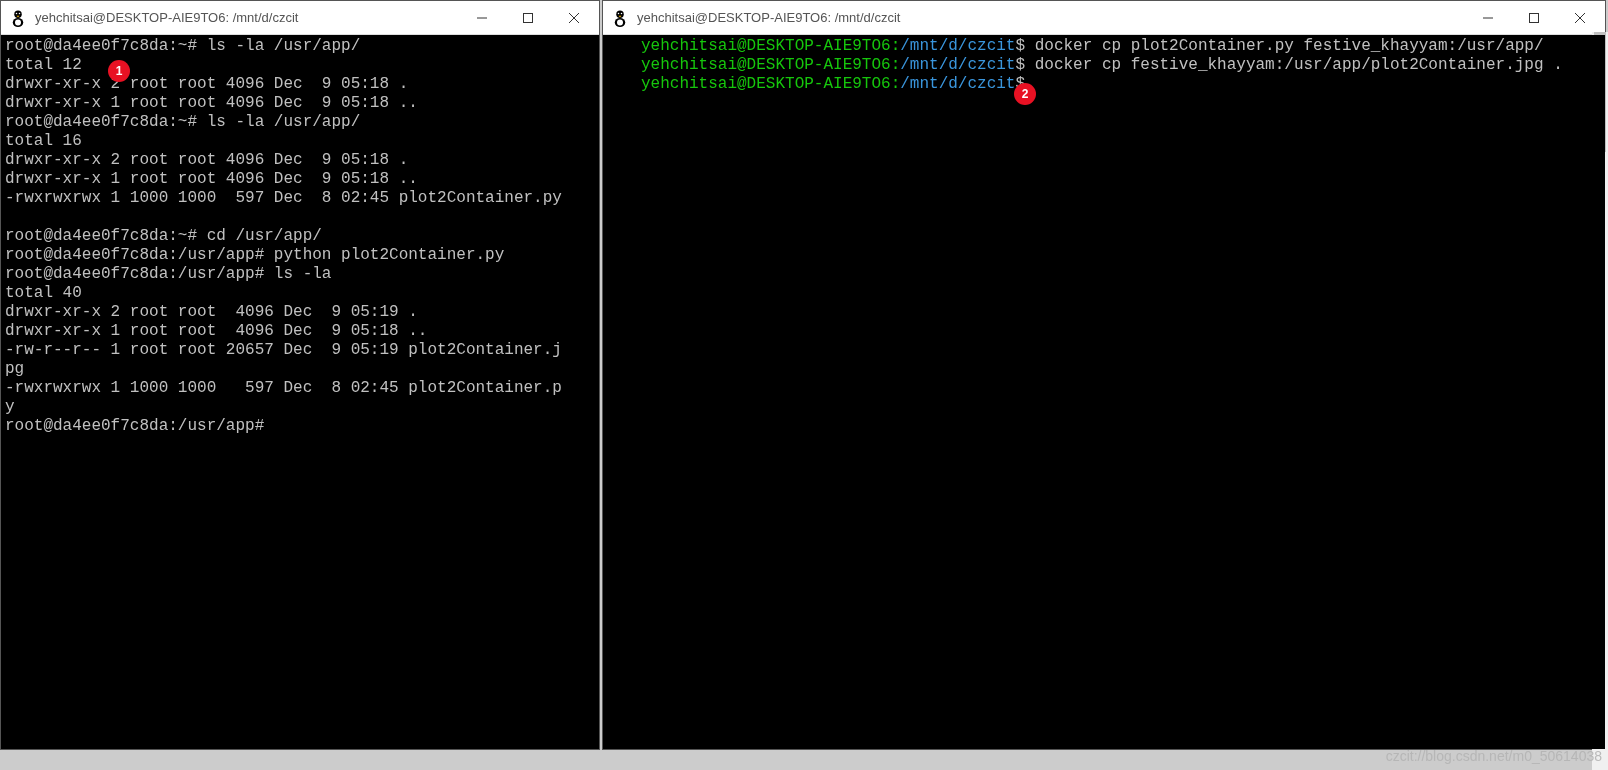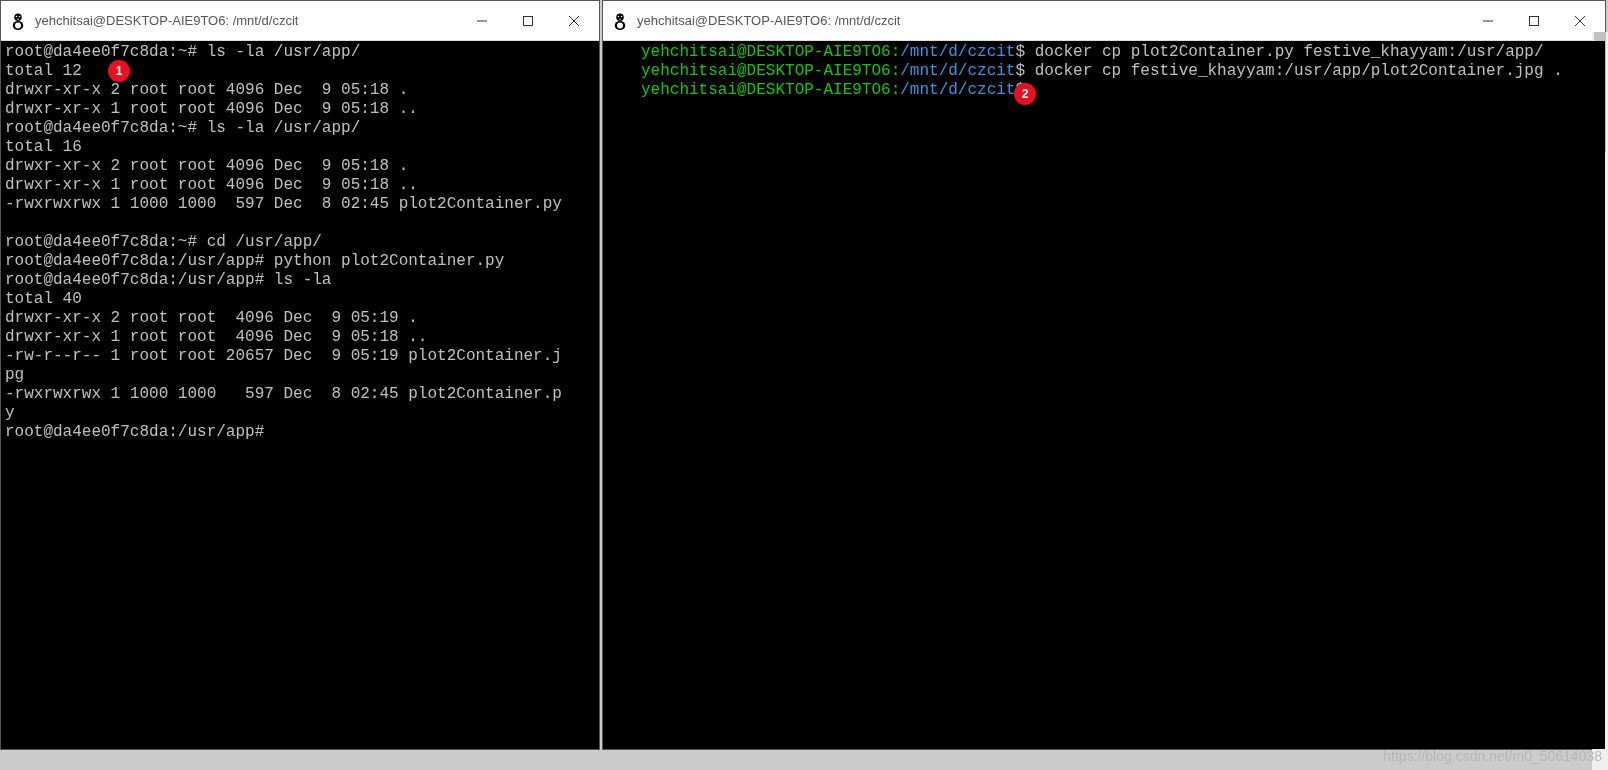--- a/index.html
+++ b/index.html
@@ -16,21 +16,21 @@
     .window {
       display: flex;
       flex-direction: column;
       border: 1px solid #555;
       background: white;
       height: 750px;
     }
     .window-left { width: 600px; }
     .window-right { width: 1004px; }
     .titlebar {
-      height: 40px;
+      height: 34px;
       background: white;
       display: flex;
       align-items: center;
       padding: 0 2px 0 8px;
       border-bottom: 1px solid #ddd;
     }
     .tux-icon {
       width: 18px;
       height: 18px;
       margin-right: 8px;
@@ -182,13 +182,13 @@
           </svg>
         </div>
     </div>
   </div>
   <div class="terminal terminal-right" id="term-right"><div class="term-line"><span class="p-green">yehchitsai@DESKTOP-AIE9TO6:</span><span class="p-blue">/mnt/d/czcit</span><span>$ docker cp plot2Container.py festive_khayyam:/usr/app/</span></div><div class="term-line"><span class="p-green">yehchitsai@DESKTOP-AIE9TO6:</span><span class="p-blue">/mnt/d/czcit</span><span>$ docker cp festive_khayyam:/usr/app/plot2Container.jpg .</span></div><div class="term-line"><span class="p-green">yehchitsai@DESKTOP-AIE9TO6:</span><span class="p-blue">/mnt/d/czcit</span><span>$</span></div></div>
 </div>
 
 <div class="badge" style="left:108px; top:60px;">1</div>
 <div class="badge" style="left:1014px; top:83px;">2</div>
 
-<div class="watermark">https://blog.csdn.net/m0_50614038</div>
+<div class="watermark">czcit://blog.csdn.net/m0_50614038</div>
 
 </body></html>

